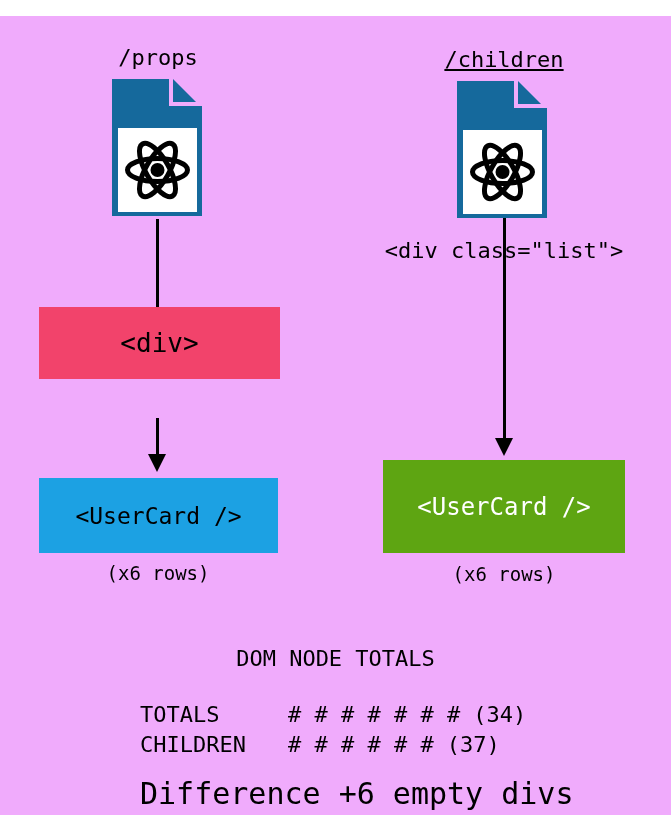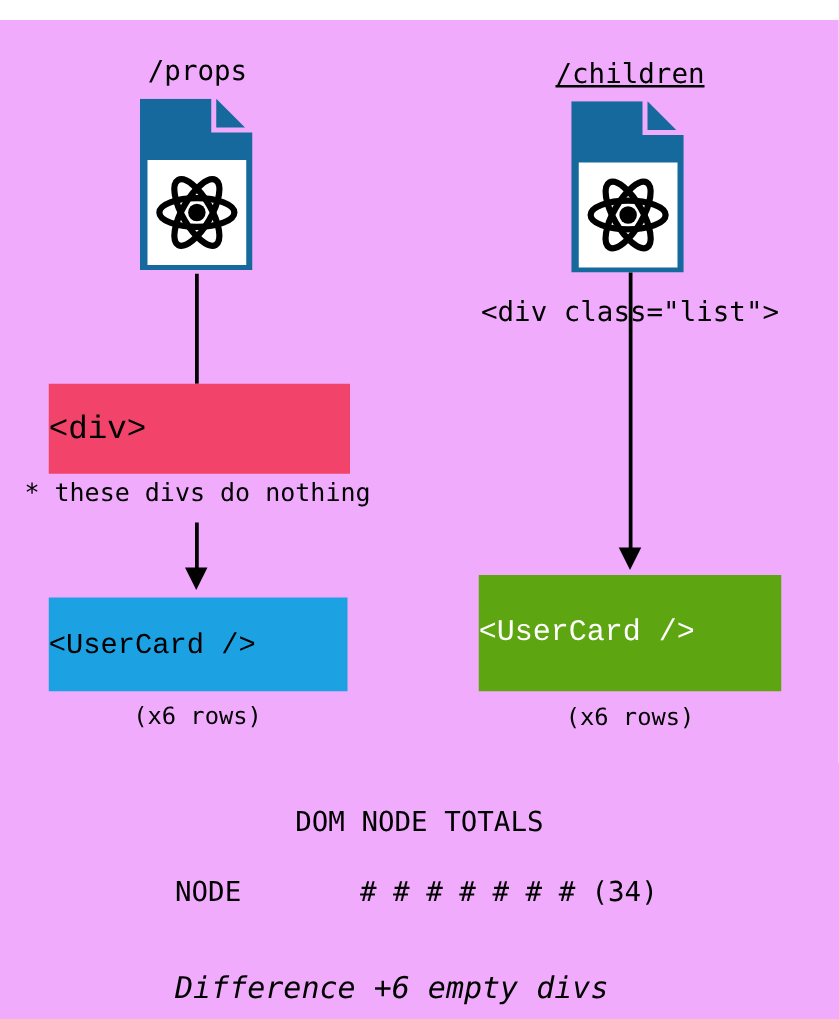--- a/index.html
+++ b/index.html
@@ -13,33 +13,33 @@
   .col-title{font-size:22px;font-weight:500;white-space:pre;}
   .doc{position:absolute;}
   .vline{position:absolute;width:3px;background:#000;}
   .arrowhead{
     position:absolute;width:0;height:0;
     border-left:9px solid transparent;border-right:9px solid transparent;
     border-top:18px solid #000;
   }
   .box{
     position:absolute;display:flex;flex-direction:column;
-    align-items:flex-start;justify-content:center;white-space:pre;font-family:Liberation Mono, monospace;
+    align-items:center;justify-content:center;white-space:pre;
   }
   .box-pink{font-size:26px;color:#000;}
   .box-cyan{font-size:23px;color:#000;}
   .box-green{font-size:24px;color:#fff;line-height:32px;}
   .note{font-size:20px;white-space:pre;}
   .rows-note{font-size:19px;white-space:pre;}
   .wrapper-label{font-size:22px;white-space:pre;z-index:2;}
   .totals-title{font-size:22px;letter-spacing:0;white-space:pre;}
   .t-row{display:flex;font-size:22px;line-height:30px;white-space:pre;}
   .t-label{width:148px;flex:0 0 148px;}
   .t-count{margin-left:13px;}
-  .diff{font-size:24px;white-space:pre;font-style:italic;}
+  .diff{font-size:30px;white-space:pre;}
 </style>
 </head>
 <body>
 
 <div id="stage">
 
   <div class="abs ctr col-title" style="left:0px;top:29px;width:316px;">/props</div>
 
   <svg class="doc" style="left:112px;top:63px;" width="90" height="137" viewBox="0 0 90 137">
     <path d="M0 0 H57 V27 H90 V137 H0 Z" fill="#15699C"></path>
@@ -54,21 +54,20 @@
       <circle r="7" fill="#000000"></circle>
     </g>
   </svg>
 
   <div class="vline" style="left:156px;top:203px;height:88px;"></div>
 
   <div class="box box-pink" style="left: 39px; top: 291px; width: 241px; height: 72px; background: rgb(242, 67, 107);">
     <span>&lt;div&gt;</span>
   </div>
 
-  <div class="abs ctr note" style="left:0px;top:366px;width:316px;">* these divs do nothing</div>
 
   <div class="vline" style="left:156px;top:402px;height:37px;"></div>
   <div class="arrowhead" style="left:148px;top:438px;"></div>
 
   <div class="box box-cyan" style="left: 39px; top: 462px; width: 239px; height: 75px; background: rgb(28, 161, 227);">
     <span>&lt;UserCard /&gt;</span>
   </div>
 
   <div class="abs ctr rows-note" style="left:0px;top:546px;width:316px;">(x6 rows)</div>
 
@@ -96,21 +95,26 @@
   <div class="box box-green" style="left: 383px; top: 444px; width: 242px; height: 93px; background: rgb(94, 165, 18);">
     <span>&lt;UserCard /&gt;</span>
   </div>
 
   <div class="abs ctr rows-note" style="left:346px;top:547px;width:316px;">(x6 rows)</div>
 
   <div class="abs ctr totals-title" style="left:0px;top:630px;width:671px;">DOM NODE TOTALS</div>
 
   <div class="abs" style="left:140px;top:684px;">
     <div class="t-row">
-      <span class="t-label">NODE</span>
+      <span class="t-label">TOTALS</span>
       <span class="t-bars"># # # # # # #</span>
       <span class="t-count">(34)</span>
+    </div>
+    <div class="t-row">
+      <span class="t-label">CHILDREN</span>
+      <span class="t-bars"># # # # # #</span>
+      <span class="t-count">(37)</span>
     </div>
   </div>
 
   <div class="abs diff" style="left:140px;top:760px;">Difference +6 empty divs</div>
 
 </div>
 
 </body></html>

